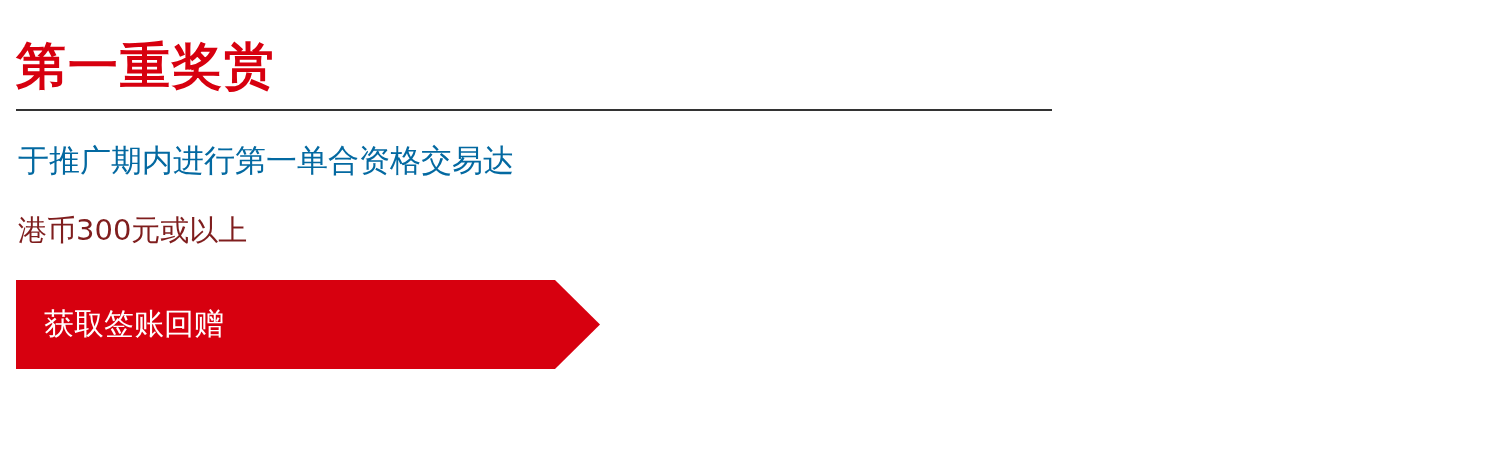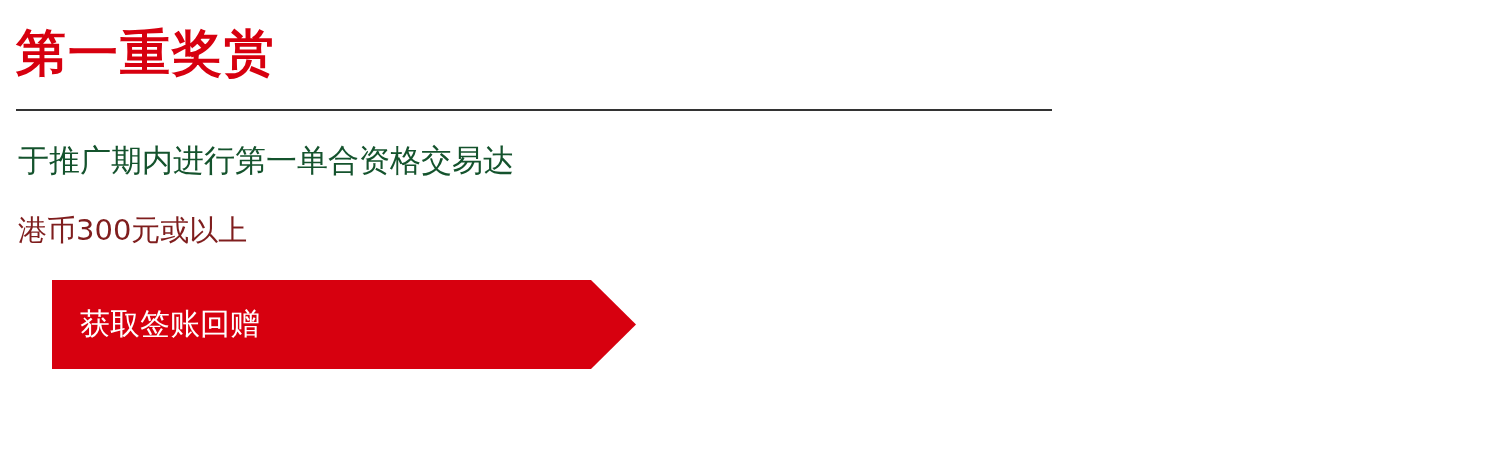--- a/index.html
+++ b/index.html
@@ -1,23 +1,23 @@
 <!DOCTYPE html>
 <html><head>
 <meta charset="utf-8">
 <style>
   html, body { margin:0; padding:0; background:#ffffff; }
   body { width:1500px; height:452px; position:relative; overflow:hidden;
          font-family:"DejaVu Sans","Liberation Sans",sans-serif; }
-  .title { position:absolute; left:16px; top:23px; font-size:50px; font-weight:bold;
+  .title { position:absolute; left:16px; top:36px; font-size:50px; font-weight:bold;
            color:#d7000f; letter-spacing:2px; line-height:60px; }
   .rule { position:absolute; left:16px; top:109px; width:1036px; height:2px; background:#333333; }
-  .desc { position:absolute; left:18px; top:140px; font-size:31px; color:#14532d; line-height:40px; }
+  .desc { position:absolute; left:18px; top:140px; font-size:31px; color:#0369a1; line-height:40px; }
   .threshold { position:absolute; left:18px; top:210px; font-size:29px; color:#7f1d1d; line-height:40px; }
-  .banner { position:absolute; left:16px; top:280px; width:584px; height:89px;margin-left:36px; }
+  .banner { position:absolute; left:16px; top:280px; width:584px; height:89px; }
   .banner svg { position:absolute; left:0; top:0; }
   .banner-text { position:absolute; left:28px; top:0; height:89px; display:flex; align-items:center;
                  color:#ffffff; white-space:nowrap; }
   .b-small { font-size:30px; }
   .b-big { font-size:46px; margin:0 18px 0 14px; }
 </style>
 </head>
 <body>
 
 <div class="title">第一重奖赏</div>

